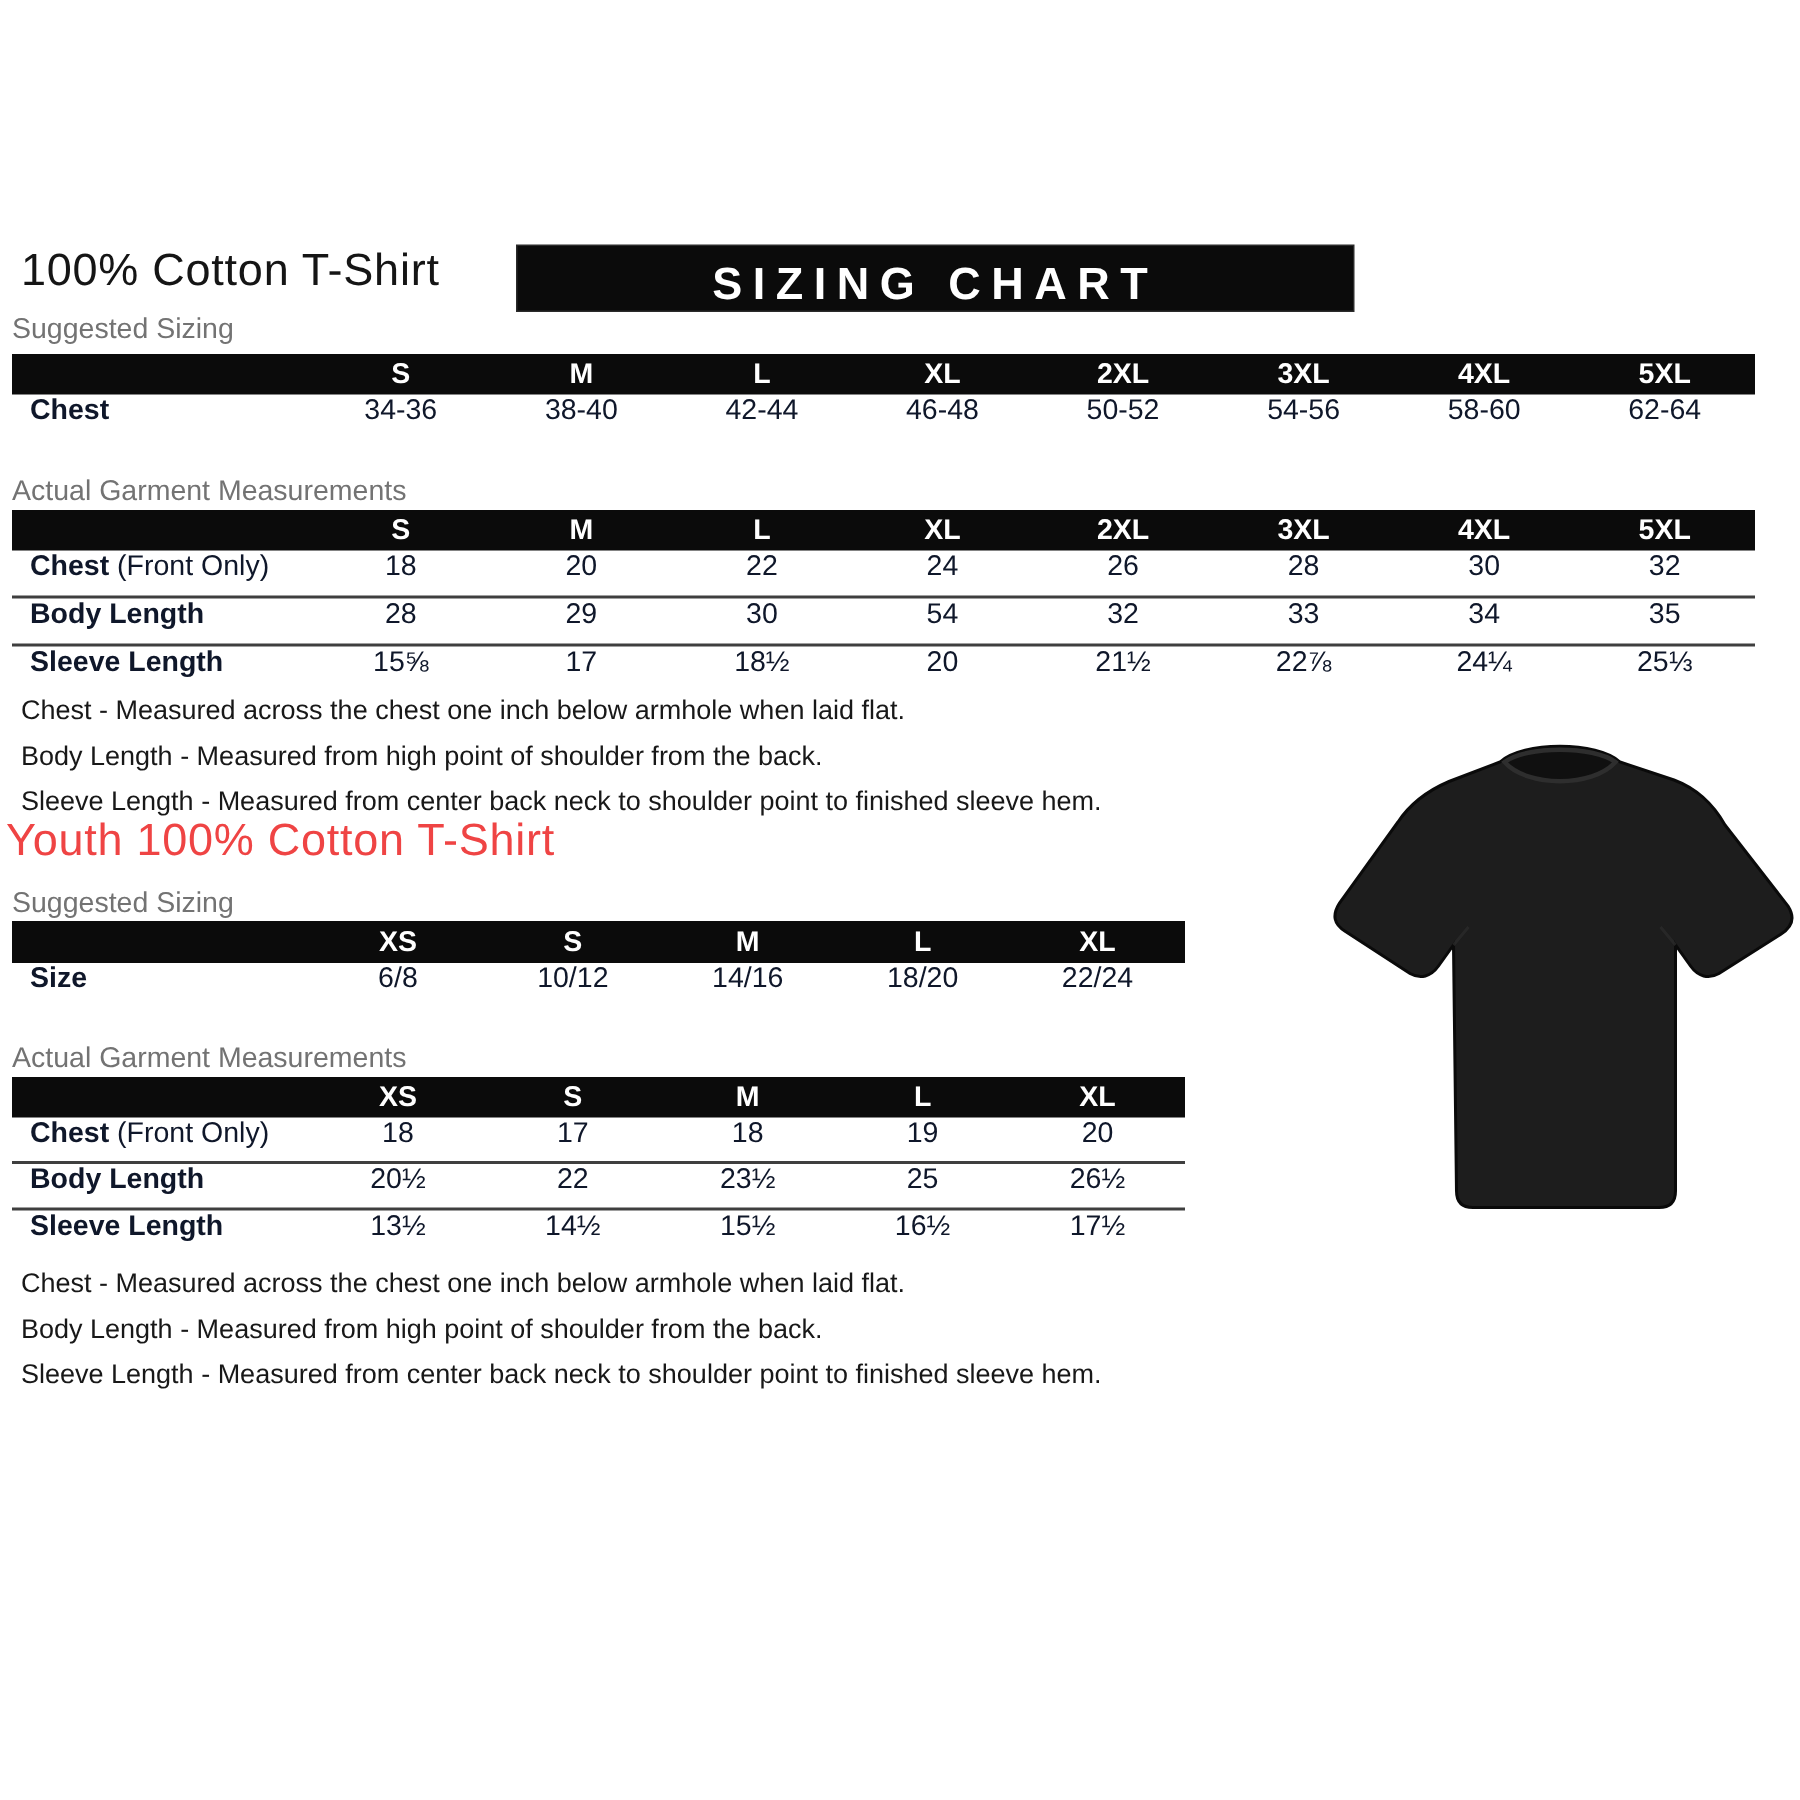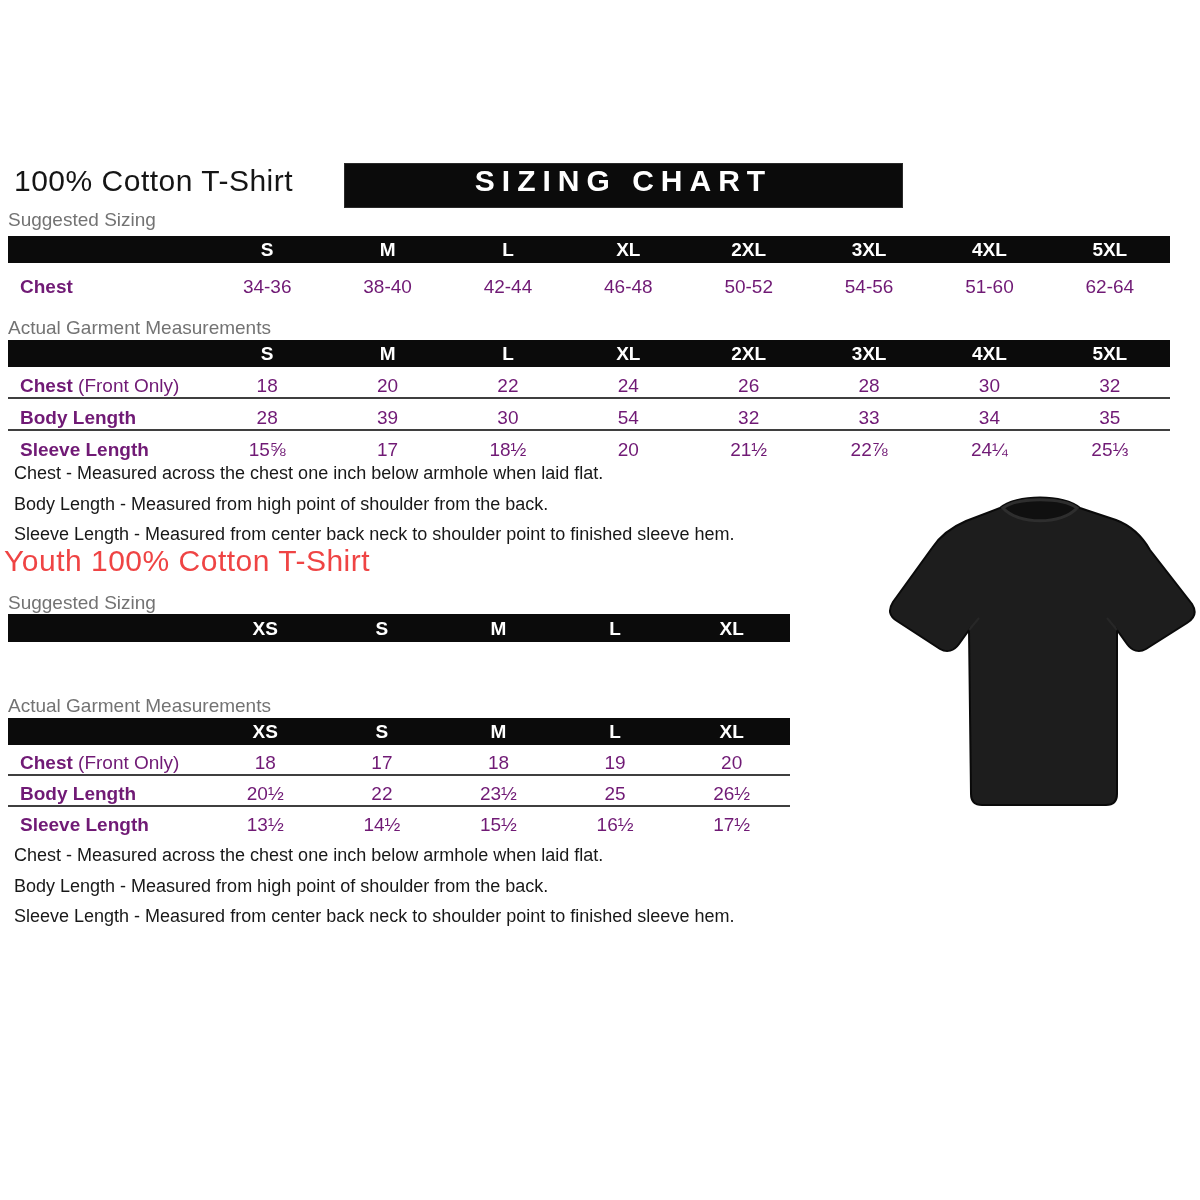--- a/index.html
+++ b/index.html
@@ -5,35 +5,35 @@
   html,body{margin:0;padding:0;background:#fff;}
   .page{position:relative;width:1200px;height:1200px;background:#ffffff;
         font-family:"Liberation Sans",sans-serif;color:#1c1c1c;overflow:hidden;}
 
   .main-title{position:absolute;left:14px;top:164px;font-size:30px;color:#151515;
               letter-spacing:.5px;white-space:nowrap;}
   .youth-title{position:absolute;left:4px;top:544px;font-size:30px;color:#ef4444;
               letter-spacing:.5px;white-space:nowrap;}
 
   .banner{position:absolute;left:345px;top:164px;width:557px;height:43px;background:#0b0b0b;
-          display:flex;align-items:flex-start;justify-content:center;box-shadow:0 0 0 1px #2a2a2a;}
+          display:flex;align-items:flex-end;justify-content:center;box-shadow:0 0 0 1px #2a2a2a;}
   .banner span{color:#ffffff;font-weight:bold;font-size:30px;letter-spacing:7px;white-space:nowrap;}
 
   .sec-label{position:absolute;left:8px;font-size:19px;color:#737373;white-space:nowrap;}
 
   .size-table{position:absolute;left:8px;}
   .adult-w{width:1162px;}
   .youth-w{width:782px;}
 
   .t-head{display:flex;background:#0b0b0b;align-items:center;height:27px;}
   .youth-sug .t-head{height:28px;}
   .t-headcell{color:#ffffff;font-weight:bold;font-size:19px;line-height:1;}
   .t-label{flex:0 0 187px;padding-left:12px;text-align:left;white-space:nowrap;}
   .t-col{flex:1 1 0;text-align:center;white-space:nowrap;}
-  .t-row{display:flex;align-items:flex-end;font-size:19px;color:#701a75;}
+  .t-row{display:flex;align-items:flex-start;font-size:19px;color:#0f172a;}
   .suggested-t .t-row{height:35px;}
   .measure .t-row{height:30px;}
   .youth-act .t-row{height:29px;}
   .measure .t-row:not(:last-child){border-bottom:2px solid #3f3f3f;}
   .t-row .b{font-weight:bold;}
 
   .notes{position:absolute;left:14px;font-size:18px;line-height:30.5px;color:#181818;}
   .notes div{white-space:nowrap;}
 
   .tshirt{position:absolute;left:880px;top:468px;width:320px;height:350px;}
@@ -63,21 +63,21 @@
         <div class="t-col t-headcell">5XL</div>
       </div>
       <div class="t-row">
         <div class="t-label"><span class="b">Chest</span></div>
         <div class="t-col">34-36</div>
         <div class="t-col">38-40</div>
         <div class="t-col">42-44</div>
         <div class="t-col">46-48</div>
         <div class="t-col">50-52</div>
         <div class="t-col">54-56</div>
-        <div class="t-col">51-60</div>
+        <div class="t-col">58-60</div>
         <div class="t-col">62-64</div>
       </div>
     </div>
 
   <div class="sec-label" style="top:317px">Actual Garment Measurements</div>
   <div class="size-table adult-w measure" style="top:340px">
       <div class="t-head">
         <div class="t-label t-headcell"></div>
         <div class="t-col t-headcell">S</div>
         <div class="t-col t-headcell">M</div>
@@ -95,21 +95,21 @@
         <div class="t-col">22</div>
         <div class="t-col">24</div>
         <div class="t-col">26</div>
         <div class="t-col">28</div>
         <div class="t-col">30</div>
         <div class="t-col">32</div>
       </div>
       <div class="t-row">
         <div class="t-label"><span class="b">Body Length</span></div>
         <div class="t-col">28</div>
-        <div class="t-col">39</div>
+        <div class="t-col">29</div>
         <div class="t-col">30</div>
         <div class="t-col">54</div>
         <div class="t-col">32</div>
         <div class="t-col">33</div>
         <div class="t-col">34</div>
         <div class="t-col">35</div>
       </div>
       <div class="t-row">
         <div class="t-label"><span class="b">Sleeve Length</span></div>
         <div class="t-col">15⅝</div>
@@ -133,20 +133,28 @@
 
   <div class="sec-label" style="top:592px">Suggested Sizing</div>
   <div class="size-table youth-w suggested-t youth-sug" style="top:614px">
       <div class="t-head">
         <div class="t-label t-headcell"></div>
         <div class="t-col t-headcell">XS</div>
         <div class="t-col t-headcell">S</div>
         <div class="t-col t-headcell">M</div>
         <div class="t-col t-headcell">L</div>
         <div class="t-col t-headcell">XL</div>
+      </div>
+      <div class="t-row">
+        <div class="t-label"><span class="b">Size</span></div>
+        <div class="t-col">6/8</div>
+        <div class="t-col">10/12</div>
+        <div class="t-col">14/16</div>
+        <div class="t-col">18/20</div>
+        <div class="t-col">22/24</div>
       </div>
     </div>
 
   <div class="sec-label" style="top:695px">Actual Garment Measurements</div>
   <div class="size-table youth-w measure youth-act" style="top:718px">
       <div class="t-head">
         <div class="t-label t-headcell"></div>
         <div class="t-col t-headcell">XS</div>
         <div class="t-col t-headcell">S</div>
         <div class="t-col t-headcell">M</div>

